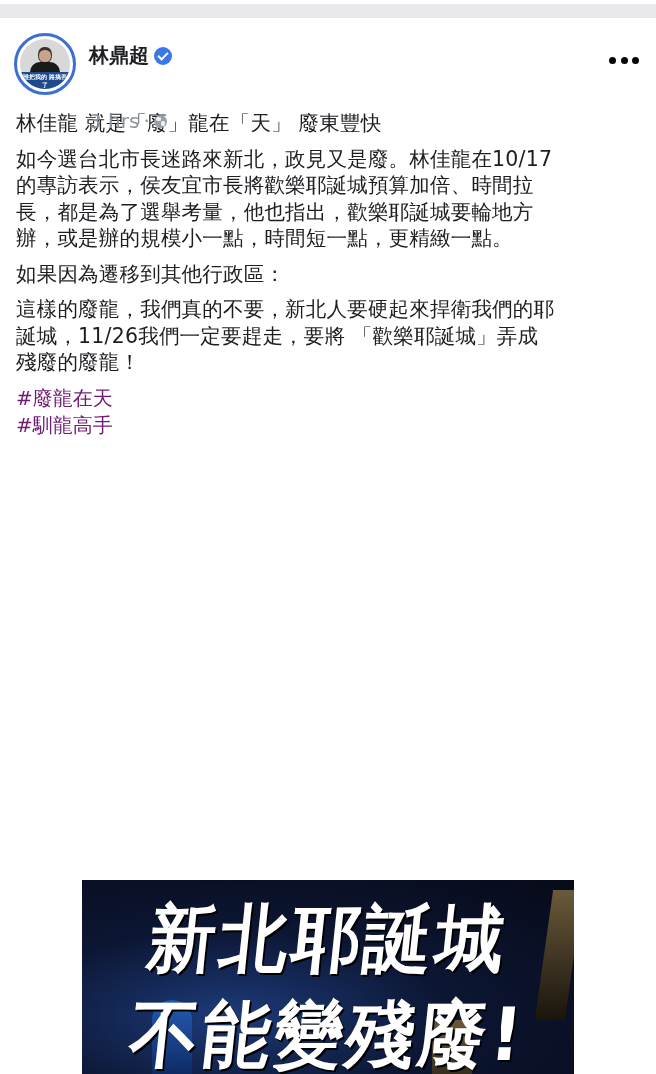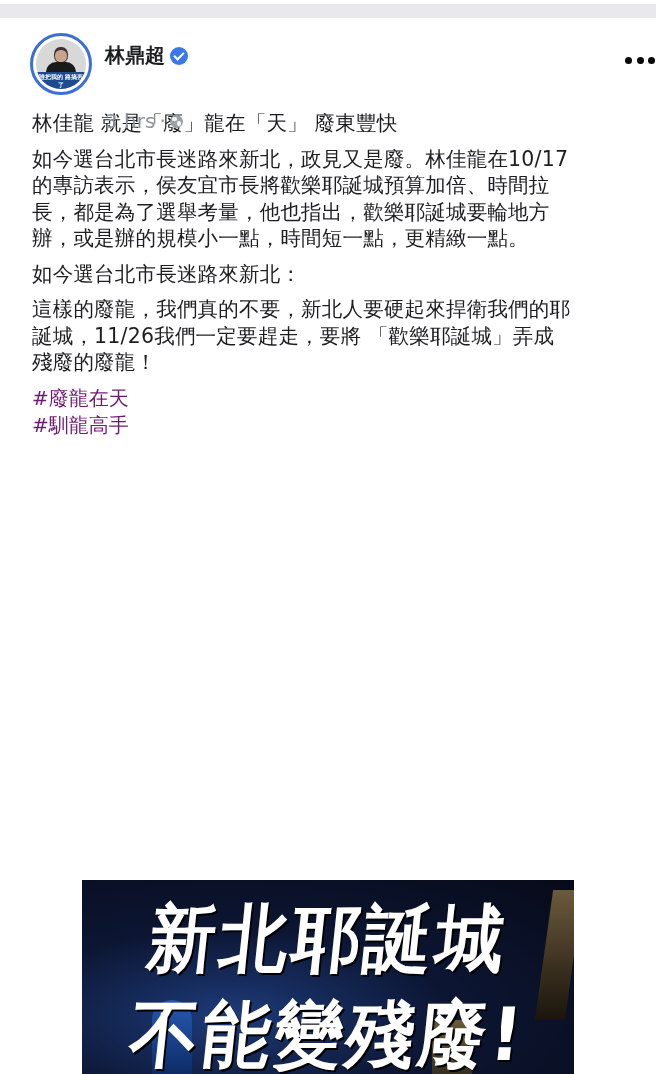--- a/index.html
+++ b/index.html
@@ -12,21 +12,21 @@
       color: #1c1e21;
     }
     .top-bar {
       position: absolute;
       left: 0; top: 4px;
       width: 656px; height: 14px;
       background: #e9e9ed;
     }
     .post {
       position: absolute;
-      left: 16px; top: 18px;
+      left: 0; top: 18px;
       width: 584px;
     }
     .post-header {
       position: relative;
       height: 92px;
     }
     .avatar-ring {
       position: absolute;
       left: 14px; top: 15px;
       width: 62px; height: 62px;
@@ -244,21 +244,21 @@
     <div class="more-button">
       <span class="dot"></span>
       <span class="dot"></span>
       <span class="dot"></span>
     </div>
   </div>
 
   <div class="post-body">
     <p>林佳龍 就是「廢」龍在「天」 廢東豐快</p>
     <p>如今選台北市長迷路來新北，政見又是廢。林佳龍在10/17的專訪表示，侯友宜市長將歡樂耶誕城預算加倍、時間拉長，都是為了選舉考量，他也指出，歡樂耶誕城要輪地方辦，或是辦的規模小一點，時間短一點，更精緻一點。</p>
-    <p>如今選台北市長迷路來新北：</p>
+    <p>如果因為遷移到其他行政區：</p>
     <p>這樣的廢龍，我們真的不要，新北人要硬起來捍衛我們的耶誕城，11/26我們一定要趕走，要將 「歡樂耶誕城」弄成殘廢的廢龍！</p>
 
     <div class="hashtags">
       <a class="hashtag">#廢龍在天</a>
       <a class="hashtag">#馴龍高手</a>
     </div>
   </div>
 </div>
 
 <div class="post-image">

